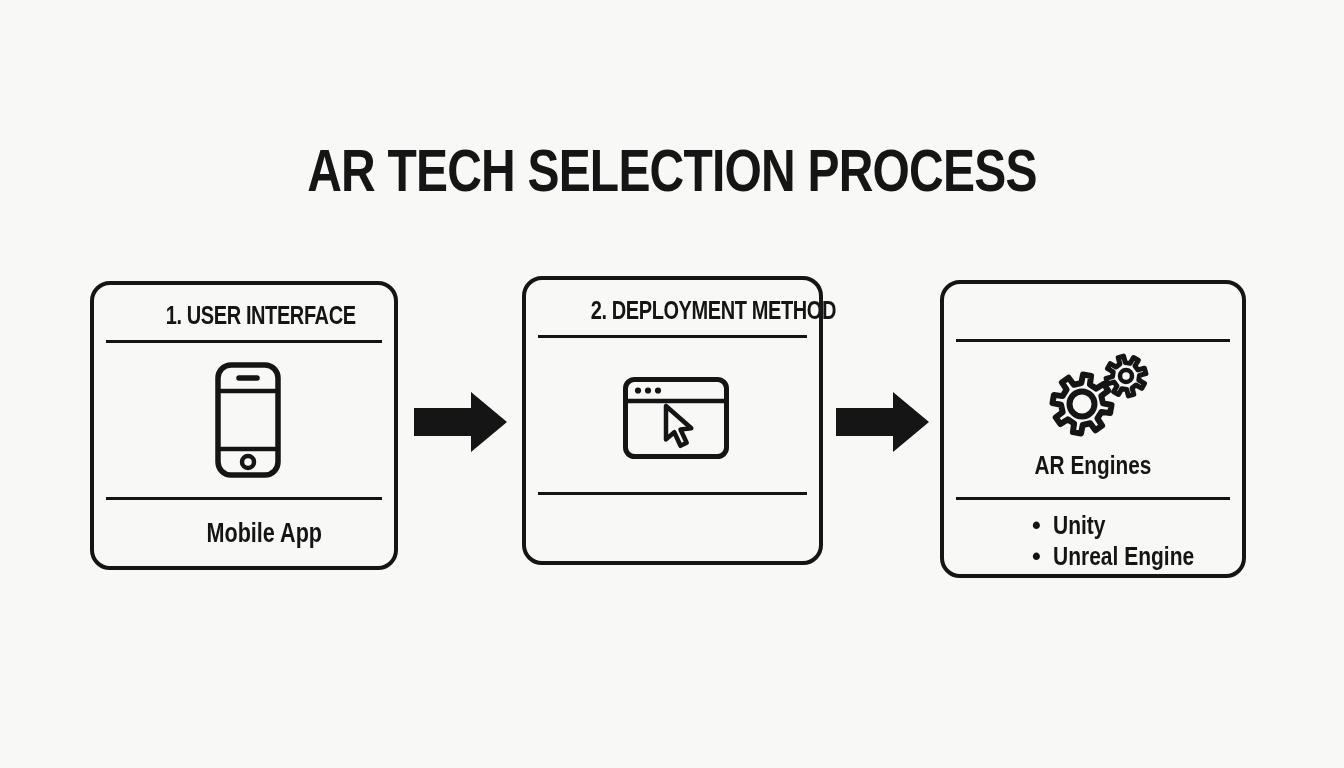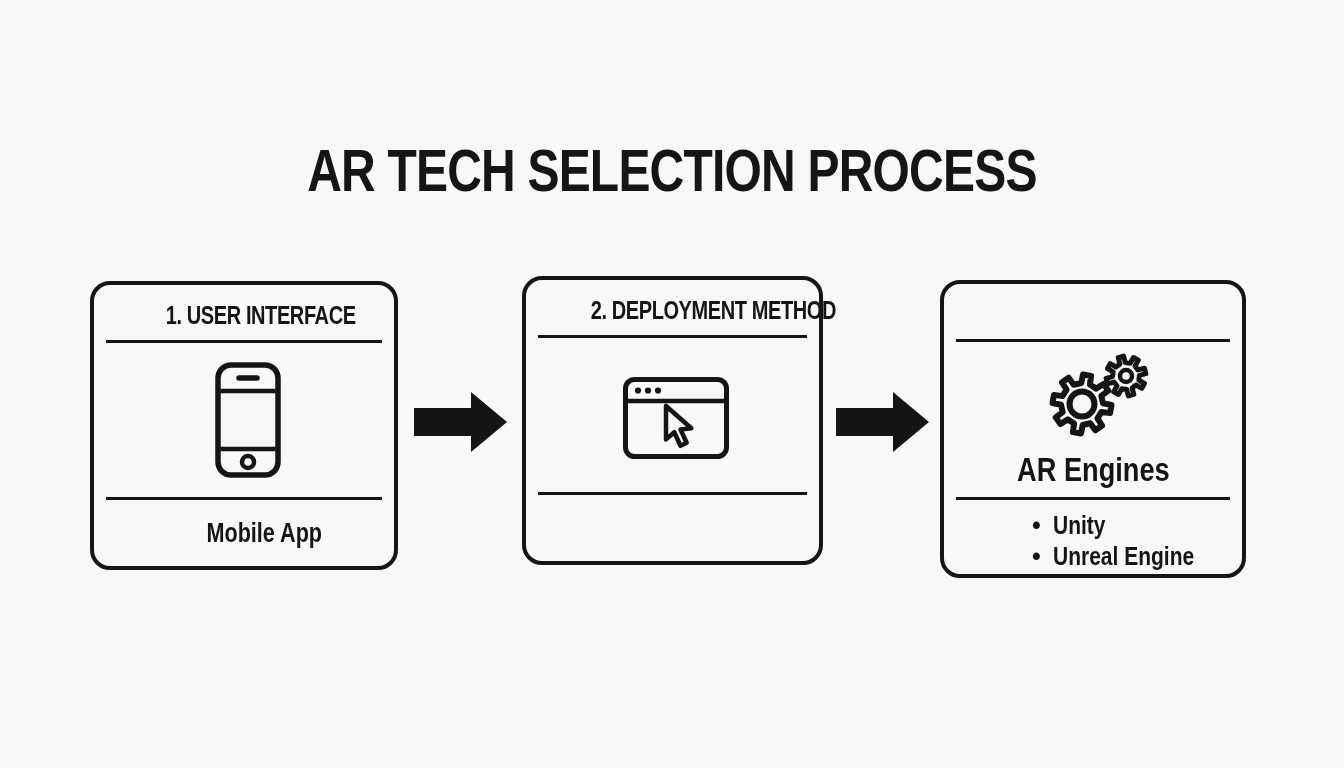--- a/index.html
+++ b/index.html
@@ -37,21 +37,21 @@
   #phone-icon-svg{left:120px;top:76px;}
   #browser-icon-svg{left:96px;top:96px;}
   #gears-icon-svg{left:63px;top:62px;}
 
   .box-label{
     position:absolute;top:233px;left:0;right:0;text-align:center;
     font-size:27px;font-weight:700;padding-left:40px;
   }
   .icon-caption{
     position:absolute;top:166px;left:0;right:0;text-align:center;
-    font-size:34px;font-weight:700;
+    font-size:26px;font-weight:700;
   }
   .bullet-list{position:absolute;top:226px;left:88px;font-size:25px;font-weight:700;line-height:31px;}
   .bullet-row{display:flex;align-items:baseline;}
   .bullet-dot{margin-right:12px;}
 
   .flow-arrow{position:absolute;width:94px;height:62px;}
   #arrow-1{left:414px;top:391px;}
   #arrow-2{left:836px;top:391px;}
 
   svg .stroke{stroke:#151515;fill:none;}

